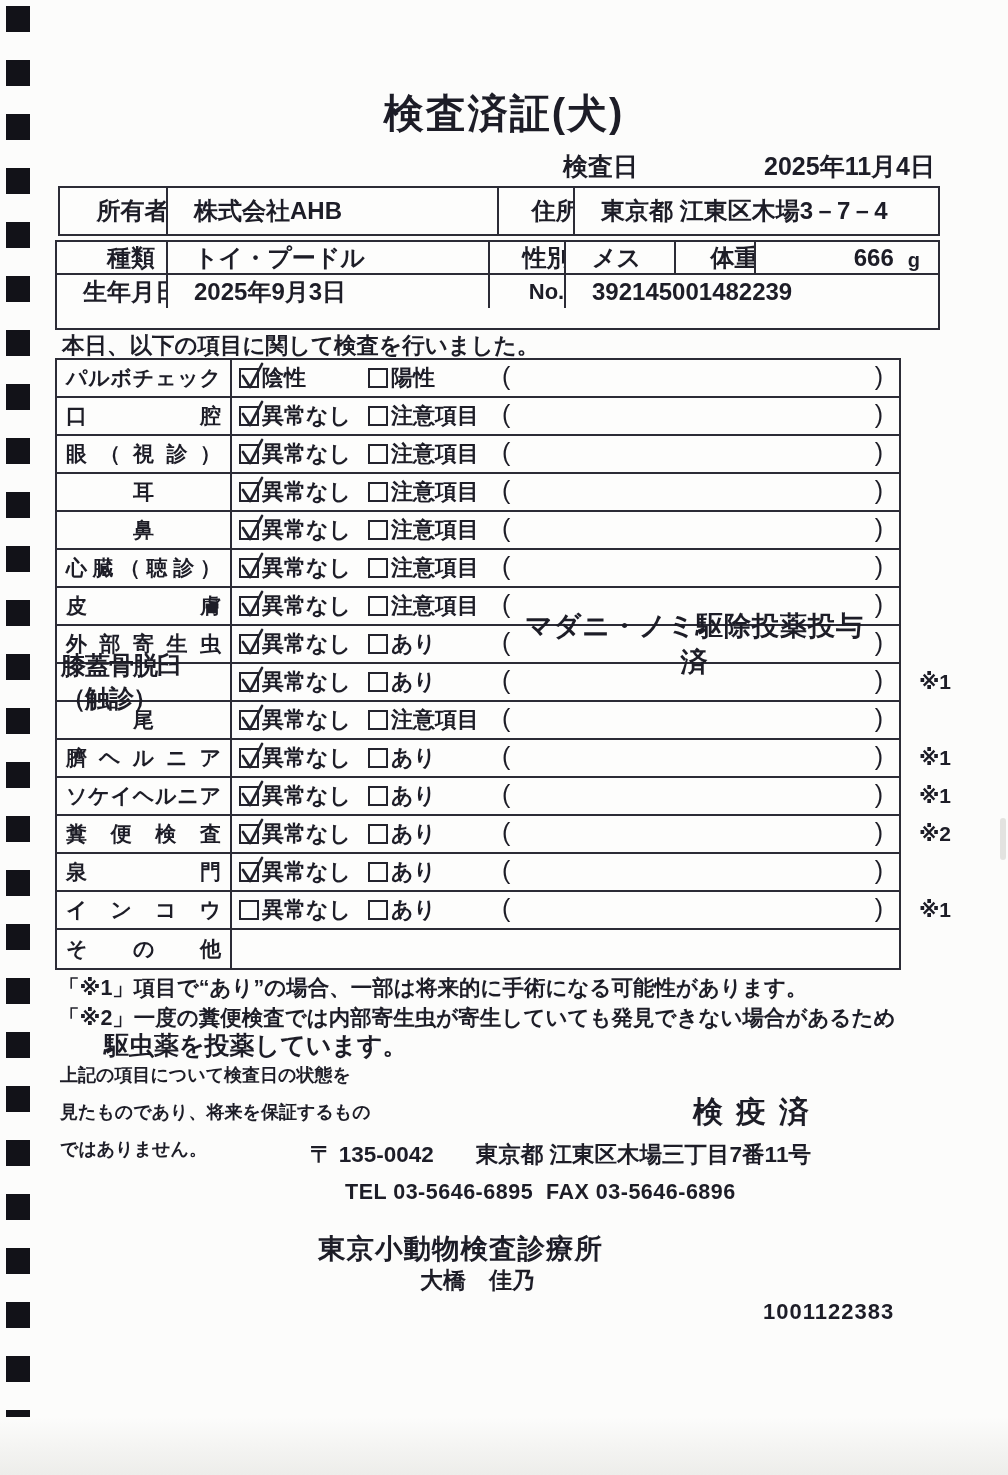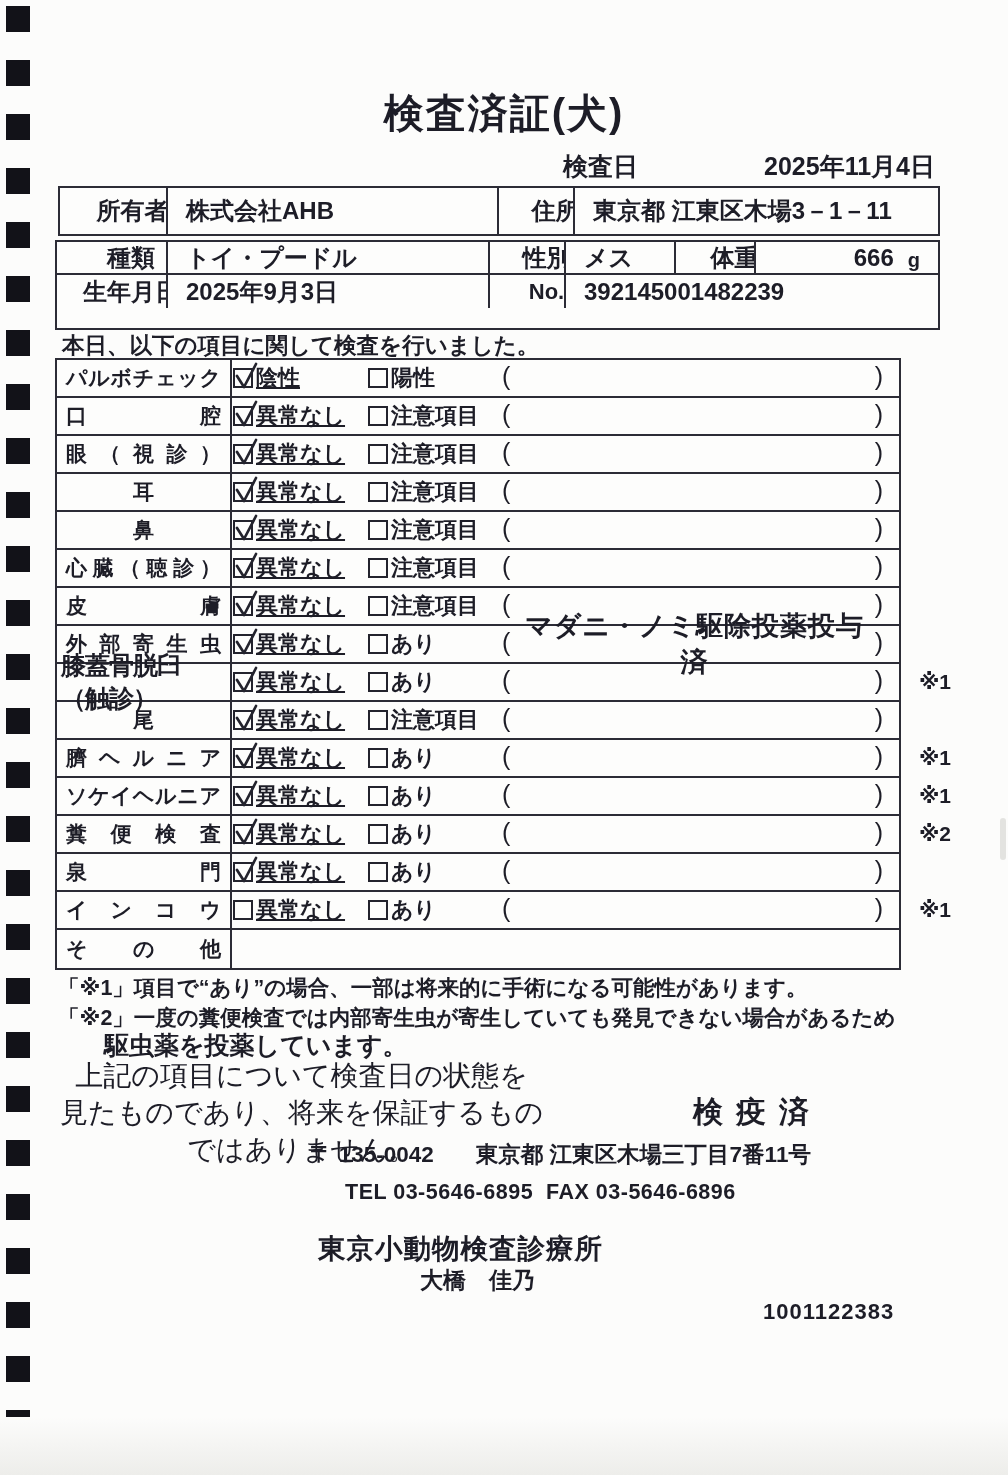--- a/index.html
+++ b/index.html
@@ -16,56 +16,56 @@
   .abs{position:absolute;}
   
   .title{top:86px;left:0;width:100%;text-align:center;font-size:40px;font-weight:700;letter-spacing:2px;}
   
   .date-line{top:150px;left:563px;width:372px;display:flex;justify-content:space-between;font-size:25px;}
   
   .tbl{border:2px solid #2c2c36;box-sizing:border-box;background:#fdfdfc;}
   .trow{display:flex;box-sizing:border-box;}
   .cell{box-sizing:border-box;display:flex;align-items:center;font-size:24px;overflow:hidden;white-space:nowrap;}
   .cell.lab{justify-content:center;}
-  .cell.val{padding-left:18px;}
+  .cell.val{padding-left:26px;}
   .br{border-right:2px solid #2c2c36;padding-left:39px;}
   .bb{border-bottom:2px solid #2c2c36;}
   .owner-tbl{top:186px;left:58px;width:882px;height:50px;}
   .info-tbl{top:240px;left:55px;width:885px;height:90px;}
   .info-tbl .trow{height:33px;}
   .weight-cell{justify-content:flex-end;padding-right:18px;}
   .unit{font-size:20px;margin-left:14px;position:relative;top:3px;}
   .no-cell{font-size:22px;}
   
   .intro{top:330px;left:62px;font-size:22.5px;}
   
   .exam-tbl{top:358px;left:55px;width:846px;}
   .exam-row{display:flex;height:38px;box-sizing:border-box;border-bottom:2px solid #2c2c36;position:relative;}
   .exam-row:last-child{border-bottom:none;}
   .lbl-cell{width:175px;box-sizing:border-box;border-right:2px solid #2c2c36;display:flex;align-items:center;padding:0 9px;font-size:21px;}
   .lbl-cell.spread{justify-content:space-between;}
   .lbl-cell.center{justify-content:center;}
   .lbl-cell.plain{justify-content:flex-start;padding:0 4px;font-size:25px;letter-spacing:-1px;}
   .opt-cell{width:262px;position:relative;}
   .opt{position:absolute;top:0;height:100%;display:flex;align-items:center;font-size:22px;}
-  .opt.o1{left:1px;text-decoration:underline;}
+  .opt.o1{left:7px;}
   .opt.o2{left:136px;}
   .cbx{display:inline-block;width:16px;height:16px;border:2px solid #23232d;margin-right:3px;position:relative;}
   .tick{position:absolute;left:-2px;top:-10px;pointer-events:none;}
   .paren-cell{flex:1;position:relative;}
   .po{position:absolute;font-size:25px;font-weight:400;top:50%;transform:translateY(-54%);}
   .po.l{left:8px;}
   .po.r{right:16px;}
   .ptext{position:absolute;left:24px;right:28px;top:50%;transform:translateY(-50%);text-align:center;font-size:27px;font-weight:700;letter-spacing:1px;}
   .rnote{position:absolute;right:-52px;top:50%;transform:translateY(-50%);font-size:21px;}
   
   .fn1{top:973px;left:58px;font-size:21.5px;}
   .fn2a{top:1003px;left:58px;font-size:21.5px;}
   .fn2b{top:1029px;left:104px;font-size:25px;}
-  .disc{top:1057px;left:60px;font-size:28px;font-weight:400;line-height:37px;text-align:center;}
+  .disc{top:1057px;left:60px;font-size:18px;font-weight:700;line-height:37px;}
   .stamp{top:1092px;left:693px;font-size:30px;letter-spacing:13px;}
   .addr-line{top:1139px;left:310px;display:flex;font-size:22.5px;}
   .addr-gap{width:42px;}
   .tel{top:1180px;left:345px;font-size:21.5px;white-space:pre;letter-spacing:0.5px;}
   .clinic{top:1231px;left:318px;font-size:27.5px;letter-spacing:1px;}
   .vet{top:1265px;left:420px;font-size:23px;}
   .serial{top:1299px;left:763px;font-size:22px;letter-spacing:1px;}
   
   .mark{position:absolute;left:6px;width:24px;height:26px;background:#121218;}
   .edge-bar{position:absolute;left:1000px;top:818px;width:6px;height:42px;background:#d9d9d4;opacity:.7;border-radius:3px;}
@@ -111,21 +111,21 @@
   <div class="abs date-line">
     <span>検査日</span>
     <span>2025年11月4日</span>
   </div>
 
   <div class="abs tbl owner-tbl">
     <div class="trow" style="height:100%;">
       <div class="cell lab br" style="width:108px;">所有者</div>
       <div class="cell val br" style="width:331px;">株式会社AHB</div>
       <div class="cell lab br" style="width:76px;">住所</div>
-      <div class="cell val" style="flex:1;">東京都 江東区木場3－1－11</div>
+      <div class="cell val" style="flex:1;">東京都 江東区木場3－7－4</div>
     </div>
   </div>
 
   <div class="abs tbl info-tbl">
     <div class="trow bb">
       <div class="cell lab br" style="width:111px;">種類</div>
       <div class="cell val br" style="width:322px;">トイ・プードル</div>
       <div class="cell lab br" style="width:76px;">性別</div>
       <div class="cell val br" style="width:110px;">メス</div>
       <div class="cell lab br" style="width:80px;">体重</div>

